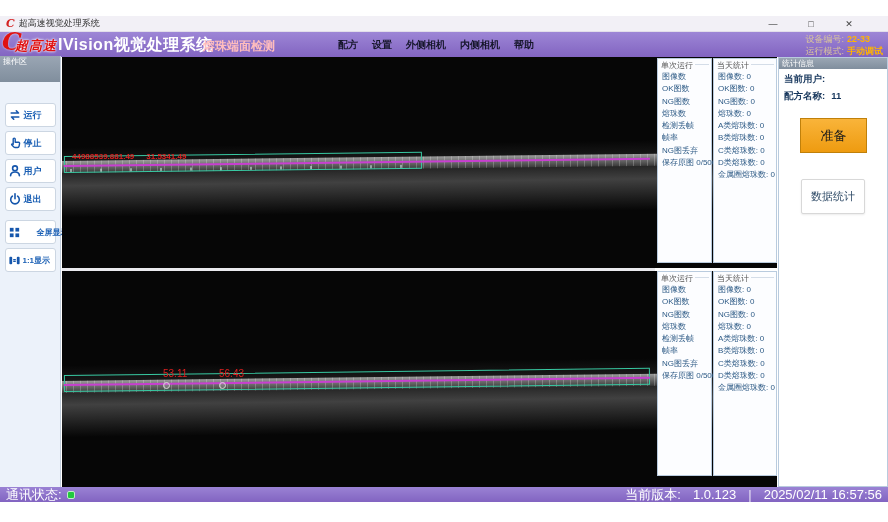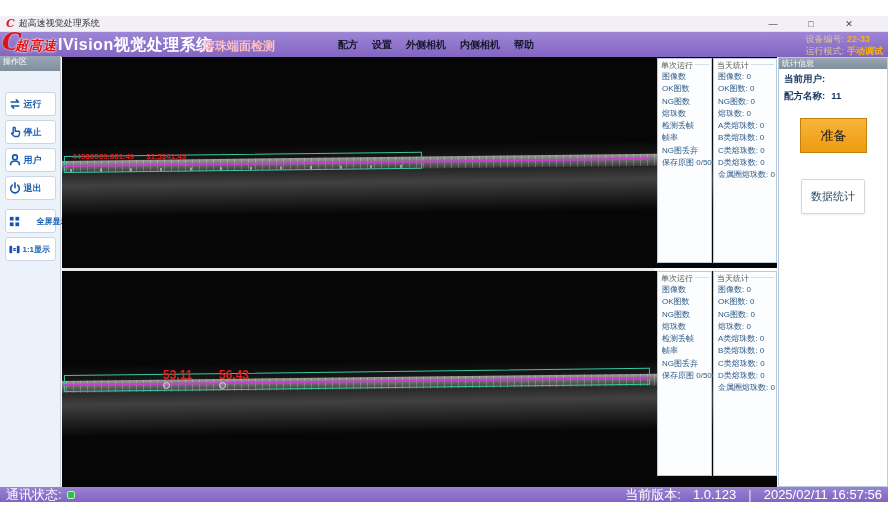--- a/index.html
+++ b/index.html
@@ -28,21 +28,21 @@
   .subtitle { position:absolute; left:203px; top:6px; font-size:12px; font-weight:bold; color:#ffbdbd; }
   .menu { position:absolute; left:338px; top:0; height:25px; display:flex; align-items:center; gap:14px; }
   .menu-item { font-size:10px; font-weight:bold; color:#17172c; cursor:pointer; white-space:nowrap; }
   .device-info { position:absolute; right:5px; top:1px; font-size:9px; line-height:12px; }
   .device-info .lbl { color:#d9c49c; }
   .device-info .val { color:#ffb400; font-weight:bold; margin-left:3px; }
 
   
   .sidebar { position:absolute; left:0; top:56px; width:61px; height:431px; background:#ecf2fa;
              border-right:1px solid #c2cedc; }
-  .sidebar-header { height:15px; background:linear-gradient(#9aa6b4,#808e9d); color:#fff;
+  .sidebar-header { height:26px; background:linear-gradient(#9aa6b4,#808e9d); color:#fff;
                     font-size:8px; line-height:11px; padding-left:3px; }
   .side-btn { width:51px; height:24px; margin:4px auto 0; background:#fff; border:1px solid #ccd6e2;
               border-radius:3px; display:flex; align-items:center; padding:0 2px; gap:2px;
               font-size:9px; color:#1a5fb4; font-weight:bold; cursor:pointer; white-space:nowrap; }
   .side-btn.first { margin-top:21px; }
   .side-btn.gap { margin-top:9px;gap:16px; }
   .side-btn.small-label { font-size:8px; }
   .side-btn svg { flex:0 0 auto; }
 
   
@@ -69,21 +69,21 @@
   .magenta { position:absolute; height:2px; background:#c83fd0; transform:rotate(-0.7deg);
              transform-origin:left center; }
   #panel-top .magenta { left:2px; top:108px; width:586px; }
   #panel-bot .magenta { left:2px; top:113px; width:586px; }
   .bead-dots { position:absolute; height:3px; opacity:.55; transform:rotate(-0.7deg);
                transform-origin:left center;
                background:repeating-linear-gradient(90deg,#cfeee6 0 2px,rgba(0,0,0,0) 2px 30px); }
   #panel-top .bead-dots { left:8px; top:112px; width:340px; }
   .annot-text { position:absolute; font-size:8px; font-weight:bold; color:#e02020; white-space:nowrap; }
   #panel-top .annot-text { left:10px; top:95px; display:flex; gap:12px; }
-  .pt-label { position:absolute; font-size:12px; font-weight:bold; color:#e02020; }
+  .pt-label { position:absolute; font-size:10px; font-weight:normal; color:#e02020; }
   .marker { position:absolute; width:7px; height:7px; border:1px solid #d8d8d8; border-radius:50%;
             background:rgba(255,255,255,.15); }
 
   
   .stats-group { position:absolute; background:#fcfdff; border:1px solid #b9cbde; }
   #sg-a1 { left:657px; top:58px;  width:55px; height:205px; }
   #sg-b1 { left:713px; top:58px;  width:64px; height:205px; }
   #sg-a2 { left:657px; top:271px; width:55px; height:205px; }
   #sg-b2 { left:713px; top:271px; width:64px; height:205px; }
   .sg-title { position:absolute; top:1px; left:3px; font-size:8px; color:#555; white-space:nowrap; }

